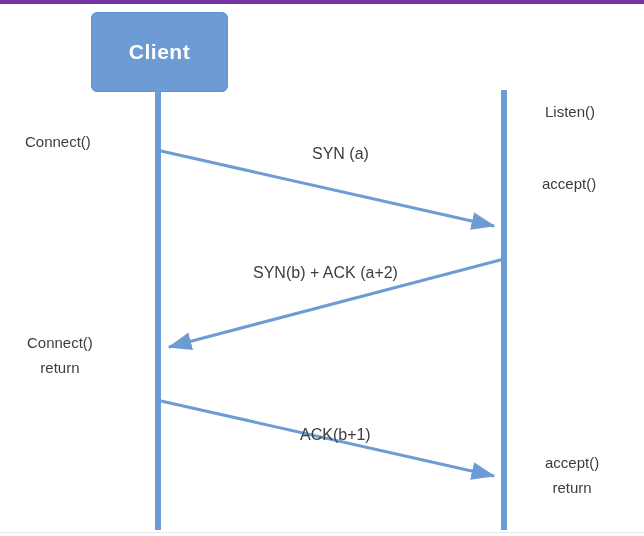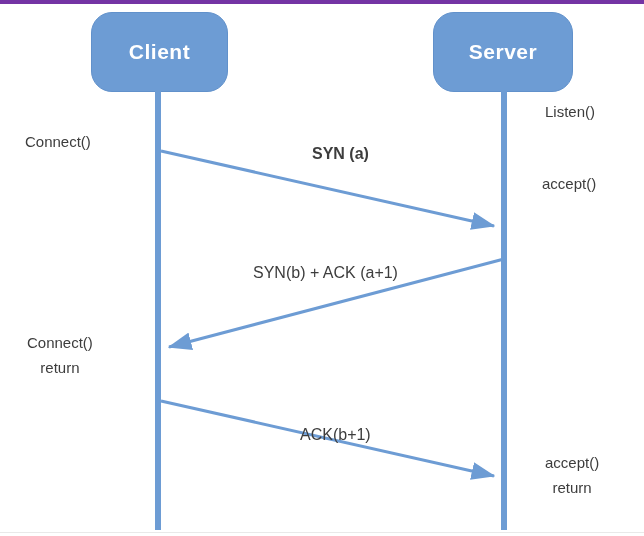--- a/index.html
+++ b/index.html
@@ -27,21 +27,21 @@
     width: 644px; height: 1px;
     background: #e9e9e9;
   }
   .actor-box {
     position: absolute;
     top: 12px;
     width: 137px;
     height: 80px;
     background: #6d9cd4;
     border: 1px solid #6191cb;
-    border-radius: 21px;
+    border-radius: 6px;
     box-sizing: border-box;
     display: flex;
     align-items: center;
     justify-content: center;
     color: #ffffff;
     font-size: 21px;
     font-weight: bold;
     letter-spacing: 0.5px;
   }
   #client-box { left: 91px; }
@@ -79,23 +79,20 @@
 <body>
 
 <div id="stage">
 
   <div class="top-bar"></div>
 
   <div id="client-box" class="actor-box">
     <span>Client</span>
   </div>
 
-  <div id="server-box" class="actor-box">
-    <span>Server</span>
-  </div>
 
   <div id="client-lifeline" class="lifeline"></div>
   <div id="server-lifeline" class="lifeline"></div>
 
   <svg id="arrow-layer" viewBox="0 0 644 536" xmlns="http://www.w3.org/2000/svg">
     <defs>
       <marker id="arrowhead" markerWidth="8" markerHeight="6" refX="7.5" refY="3" orient="auto" markerUnits="strokeWidth">
         <path d="M0,0 L8,3 L0,6 Z" fill="#6d9cd4"></path>
       </marker>
     </defs>
@@ -103,23 +100,23 @@
     <line x1="504" y1="259" x2="169" y2="347" stroke="#6d9cd4" stroke-width="3" marker-end="url(#arrowhead)"></line>
     <line x1="161" y1="401" x2="494" y2="476" stroke="#6d9cd4" stroke-width="3" marker-end="url(#arrowhead)"></line>
   </svg>
 
   <div class="note" style="left:25px; top:133px;">Connect()</div>
 
   <div class="note" style="left:545px; top:103px;">Listen()</div>
 
   <div class="note" style="left:542px; top:175px;">accept()</div>
 
-  <div class="msg-label" style="left:312px; top:145px;font-weight:bold;">SYN (a)</div>
+  <div class="msg-label" style="left:312px; top:145px;">SYN (a)</div>
 
-  <div class="msg-label" style="left:253px; top:264px;">SYN(b) + ACK (a+1)</div>
+  <div class="msg-label" style="left:253px; top:264px;">SYN(b) + ACK (a+2)</div>
 
   <div class="msg-label" style="left:300px; top:404px;margin-top:22px;">ACK(b+1)</div>
 
   <div class="note note-line" style="left:27px; top:330px;">
     <div>Connect()</div>
     <div>return</div>
   </div>
 
   <div class="note note-line" style="left:545px; top:450px;">
     <div>accept()</div>

